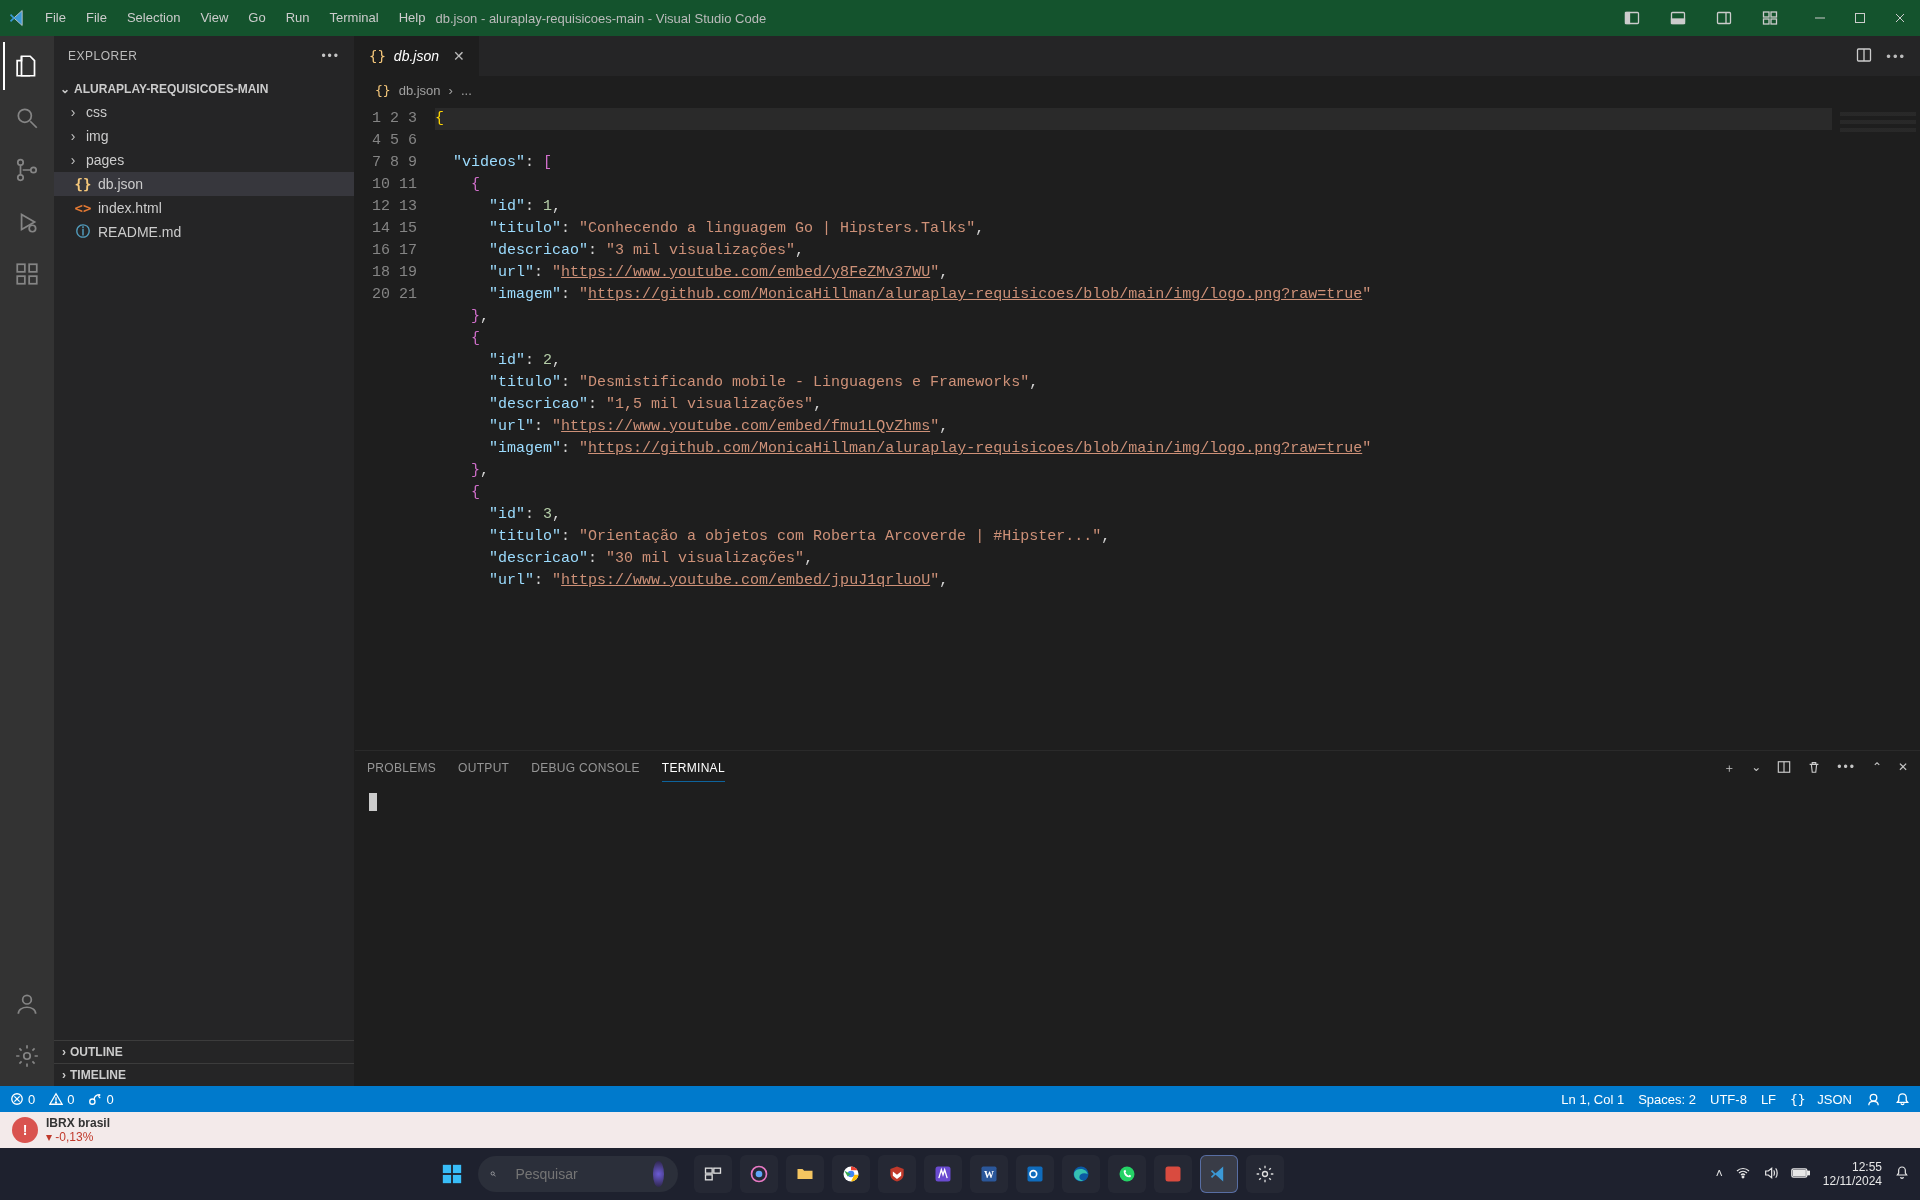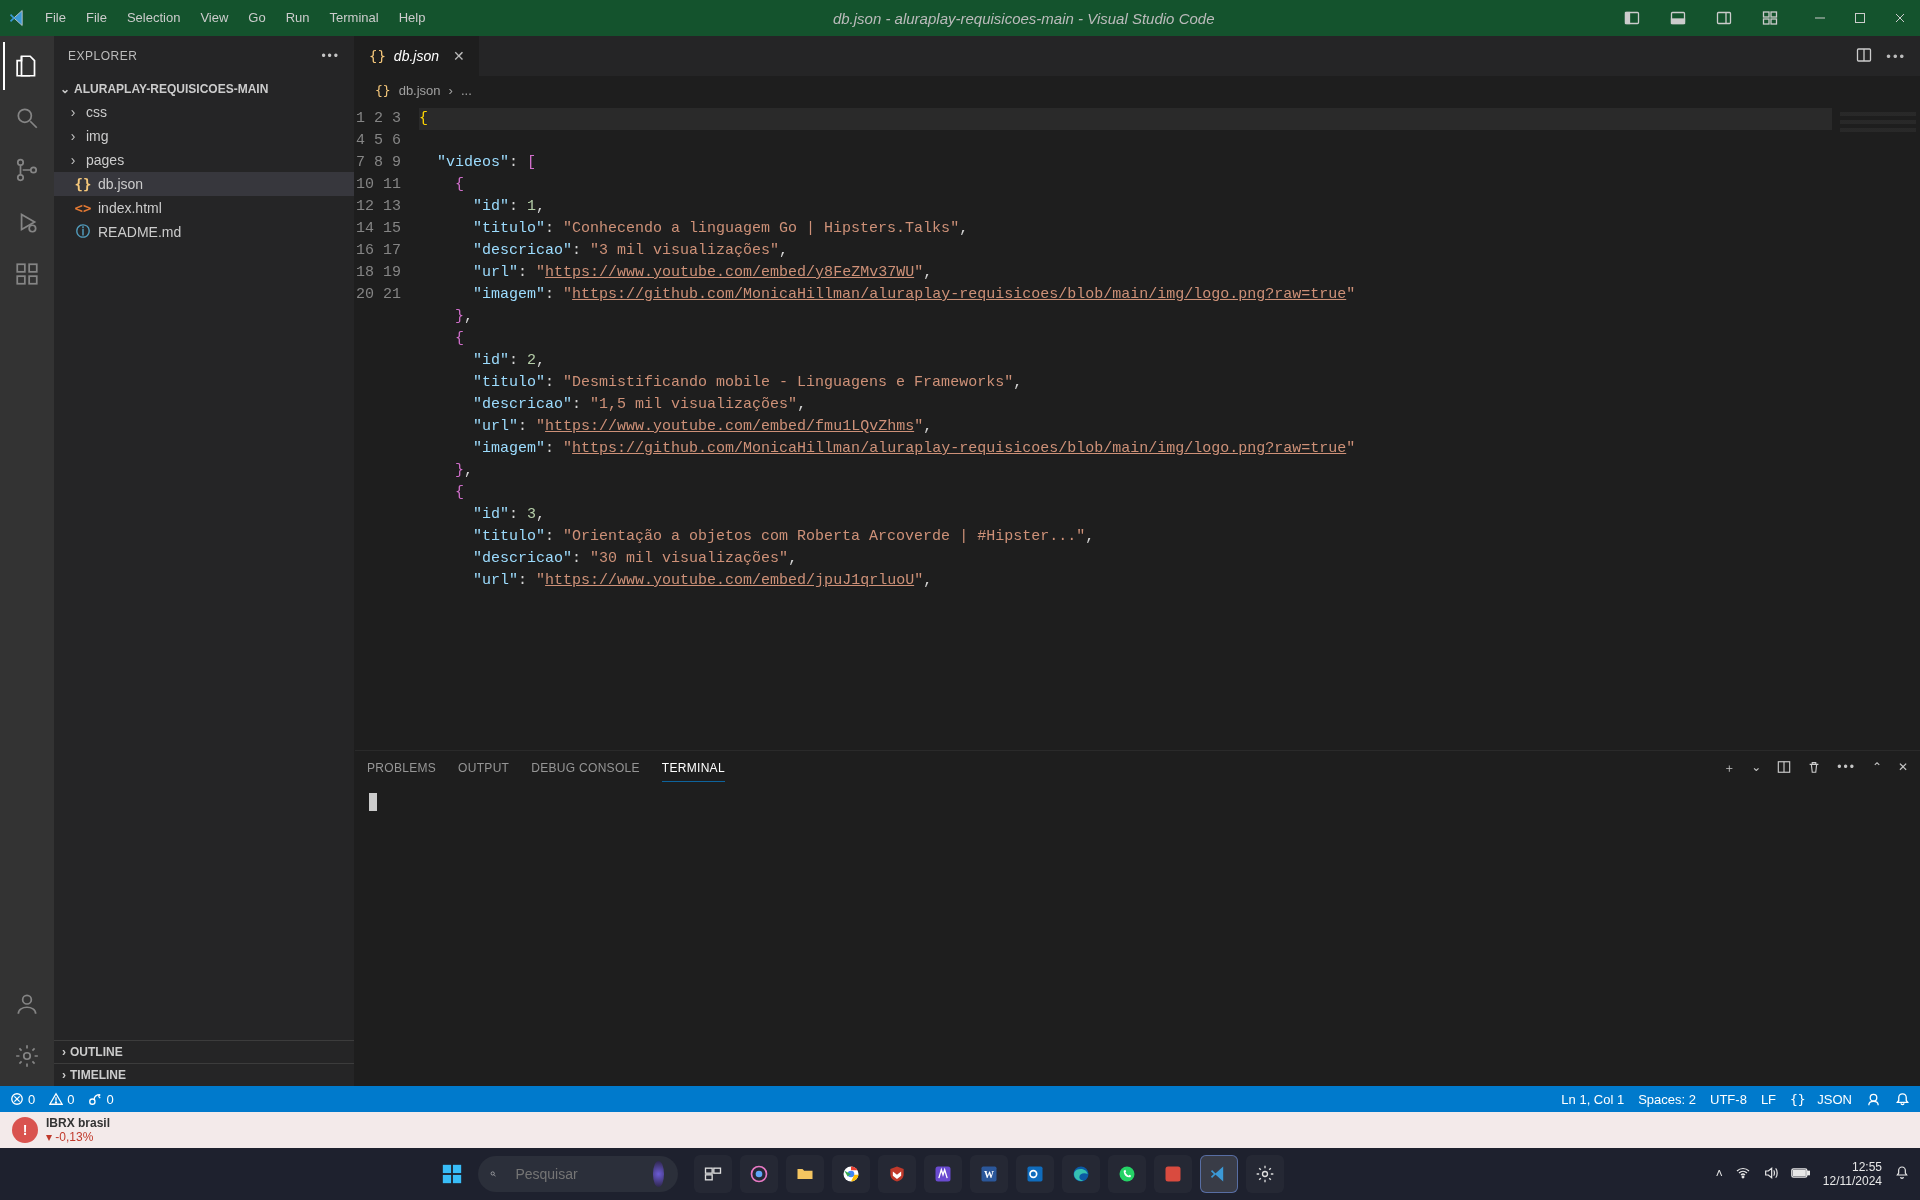--- a/index.html
+++ b/index.html
@@ -20,21 +20,21 @@
     background: #14532d;
     display: flex;
     align-items: center;
     color: #cccccc;
   }
   .titlebar .logo {
     width: 35px; height:36px; display:flex; align-items:center; justify-content:center;
   }
   .titlebar .menu { display:flex; }
   .titlebar .menu div { padding: 0 10px; line-height:36px; cursor:default; }
-  .titlebar .title { flex:1; text-align:center; color:#bbbbbb; font-size:15px;font-style:italic; }
+  .titlebar .title { flex:1; color:#bbbbbb; font-size:13px; }
   .titlebar .win-controls { display:flex; }
   .titlebar .layout-icons { display:flex; gap:6px; padding-right:10px; }
   .titlebar .layout-icons span, .titlebar .win-controls span {
     width:40px; height:36px; display:flex; align-items:center; justify-content:center;
   }
   .titlebar svg { stroke:#cccccc; }
 
   
   .main {
     flex:1;
@@ -115,20 +115,21 @@
     padding-left:20px; color:#a0a0a0; font-size:13px;
     background:#1e1e1e;
   }
   .breadcrumbs .ficon { color:#f6c87b; font-family:monospace;}
   
   .code-wrap { flex:1; display:flex; min-height:0; position:relative;}
   .gutter {
     width:64px; text-align:right; color:#858585; padding-right:18px;
     font-family: "Consolas","Courier New",monospace; font-size:15px; line-height:22px;
     padding-top:4px;
+    margin-left:16px;
   }
   .code {
     flex:1; font-family:"Consolas","Courier New",monospace; font-size:15px; line-height:22px;
     white-space:pre; color:#d4d4d4; padding-top:4px; overflow:hidden;
   }
   .code .hl-line { background:#2a2a2a; display:block; margin-left:-6px; padding-left:6px;}
   .k { color:#9cdcfe;} 
   .s { color:#ce9178;} 
   .n { color:#b5cea8;} 
   .p { color:#d4d4d4;} 

